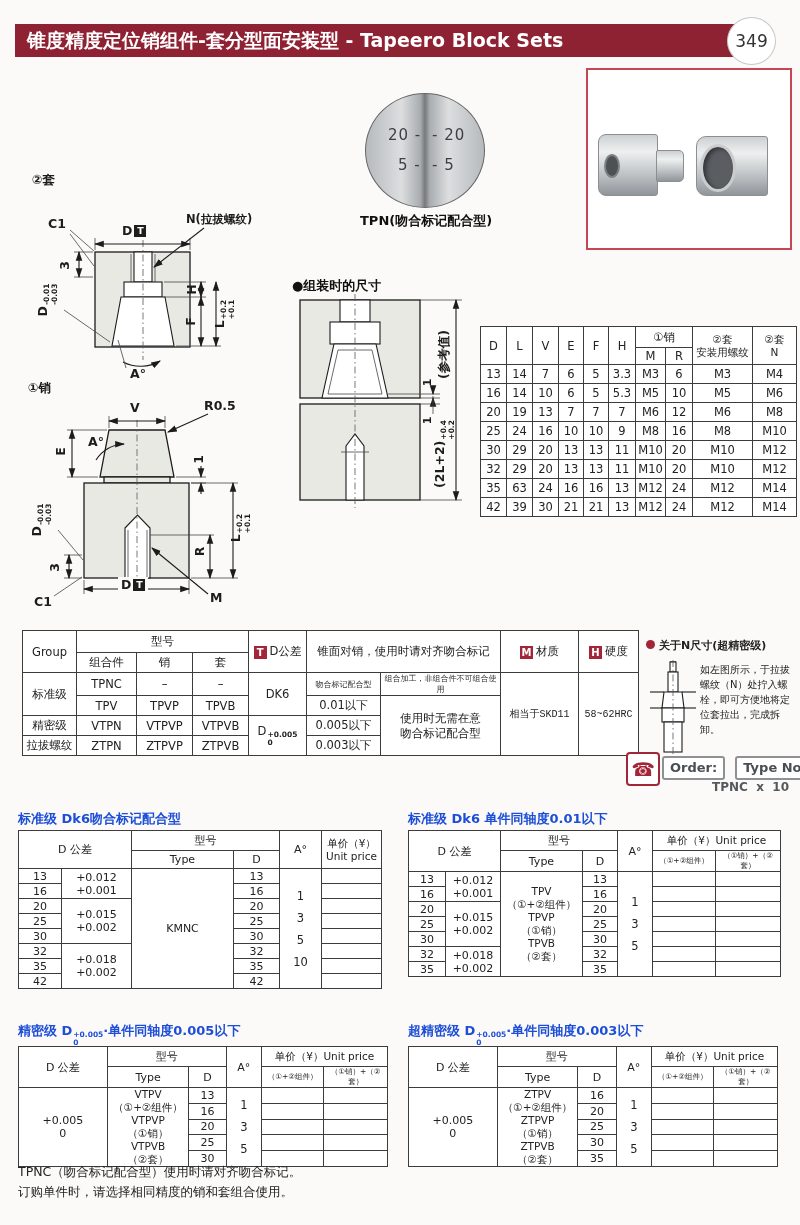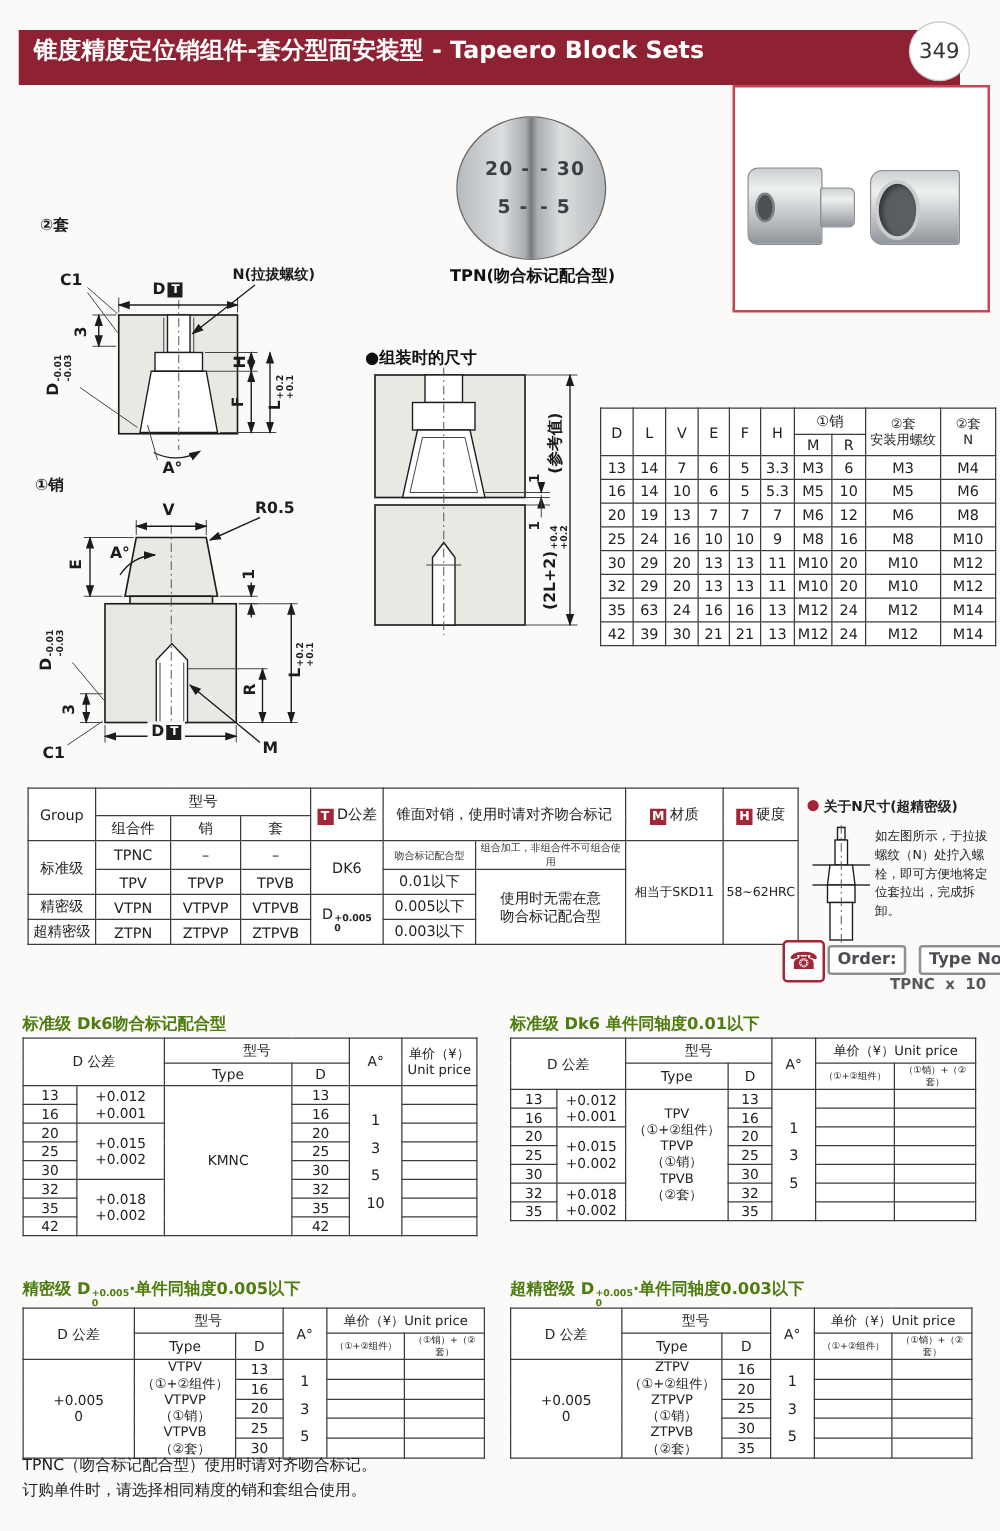--- a/index.html
+++ b/index.html
@@ -1,29 +1,29 @@
 <!DOCTYPE html>
 <html><head>
 <meta charset="utf-8">
 <style>
   html,body{margin:0;padding:0;}
   body{width:800px;height:1225px;position:relative;background:#fbfaf8;
        font-family:"DejaVu Sans","Liberation Sans",sans-serif;color:#222;}
   .abs{position:absolute;}
   
-  .hdrbar{left:15px;top:24px;width:753px;height:44px;background:#8e2233;color:#fff;
+  .hdrbar{left:15px;top:24px;width:753px;height:33px;background:#8e2233;color:#fff;
           font-size:19px;font-weight:bold;line-height:33px;padding-left:12px;box-sizing:border-box;white-space:nowrap;}
   .pagebadge{left:727px;top:17px;width:47px;height:46px;background:#fff;border:1px solid #c8c8c8;
              border-radius:50%;text-align:center;line-height:46px;font-size:17px;color:#333;}
   
   .redbox{left:586px;top:68px;width:202px;height:178px;border:2px solid #c74653;background:#fff;}
   .metal{background:linear-gradient(180deg,#cdd0d2 0%,#eef0f0 28%,#b9bdc0 70%,#90959a 100%);border:1px solid #8a8f93;}
   .tpncircle{left:365px;top:93px;width:118px;height:113px;border-radius:50%;border:1px solid #666;
      background:linear-gradient(90deg,#b6babd 0%,#dcdedf 30%,#a9adb0 46%,#75797d 50%,#a9adb0 54%,#dcdedf 70%,#b6babd 100%);}
-  .tpnmark{position:absolute;font-size:15px;color:#3c4044;font-weight:700;letter-spacing:1px;}
+  .tpnmark{position:absolute;font-size:15px;color:#3c4044;font-weight:400;letter-spacing:1px;}
   .caption{font-size:13px;font-weight:bold;color:#111;}
   
   .dtitle{font-size:14px;font-weight:bold;color:#111;}
   .lab{position:absolute;font-size:12.5px;font-weight:600;color:#1c1c1c;white-space:nowrap;}
   .vlab{position:absolute;font-size:12.5px;font-weight:600;color:#1c1c1c;white-space:nowrap;
         transform:rotate(-90deg);transform-origin:center;}
   .stk{display:inline-flex;flex-direction:column;justify-content:center;font-size:7.5px;line-height:8px;
        text-align:left;vertical-align:-2px;margin-left:1px;font-weight:600;}
   .tbadge{display:inline-block;width:12px;height:12px;background:#1d1d1d;color:#fff;font-size:9.5px;
           line-height:12px;text-align:center;font-weight:bold;margin-left:2px;vertical-align:1px;}
@@ -31,27 +31,27 @@
          line-height:13px;text-align:center;font-weight:bold;margin-right:3px;vertical-align:-1px;}
   
   table{border-collapse:collapse;table-layout:fixed;background:#fff;}
   th,td{border:1px solid #3c3c3c;text-align:center;vertical-align:middle;padding:0 1px;
         font-weight:normal;overflow:hidden;}
   .pre{white-space:pre-line;}
   .dimtab{font-size:11.5px;}
   .dimtab th{font-size:11.5px;}
   .gtab{font-size:11.5px;}
   .gtab .tiny{font-size:8px;color:#333;}
-  .gtab .small{font-size:10px;}
+  .gtab .small{font-size:10px;font-family:Liberation Mono, monospace;}
   .ptab{font-size:11px;}
   .ptab th{font-size:11px;}
   .ptab .sub{font-size:7.5px;}
   .ptab .typecell{font-size:10.5px;line-height:13px;white-space:pre-line;}
   .ptab .angles{white-space:pre-line;line-height:22px;font-size:11.5px;}
-  .ptitle{font-size:13px;font-weight:600;color:#4d7c0f;white-space:nowrap;}
+  .ptitle{font-size:13px;font-weight:600;color:#1d4ed8;white-space:nowrap;}
   
   .ntext{font-size:10px;line-height:15px;color:#222;}
   .reddot{display:inline-block;width:9px;height:9px;border-radius:50%;background:#a32638;margin-right:4px;}
   .obox{display:inline-block;border:2px solid #8d9194;border-radius:3px;color:#4a4e52;font-weight:bold;
         font-size:13px;padding:0 6px;line-height:20px;background:#fff;margin-right:5px;}
   .phonebox{left:626px;top:752px;width:30px;height:30px;border:2px solid #a32638;border-radius:4px;
             text-align:center;line-height:30px;font-size:19px;color:#a32638;background:#fff;}
   .fnote{font-size:12.5px;color:#222;white-space:nowrap;}
   svg{position:absolute;left:0;top:0;overflow:visible;}
   .dline{stroke:#1c1c1c;stroke-width:1.1;fill:none;}
@@ -74,21 +74,21 @@
   <div class="abs metal" style="left:10px;top:64px;width:58px;height:60px;border-radius:8px 3px 3px 8px;"></div>
   <div class="abs metal" style="left:68px;top:80px;width:26px;height:30px;border-radius:2px 5px 5px 2px;"></div>
   <div class="abs" style="left:16px;top:84px;width:12px;height:20px;border-radius:50%;background:#4d5154;border:2px solid #7d8286;"></div>
   <div class="abs metal" style="left:108px;top:66px;width:70px;height:58px;border-radius:10px 3px 3px 10px;"></div>
   <div class="abs" style="left:112px;top:74px;width:30px;height:42px;border-radius:50%;background:#5a5e62;border:3px solid #caccce;box-shadow:inset 3px 2px 4px #33373a;"></div>
 </div>
 
 <div class="abs tpncircle">
   <span class="tpnmark" style="left:22px;top:32px;">20 -</span>
   <span class="tpnmark" style="left:32px;top:62px;">5 -</span>
-  <span class="tpnmark" style="left:66px;top:32px;">- 30</span>
+  <span class="tpnmark" style="left:66px;top:32px;">- 20</span>
   <span class="tpnmark" style="left:66px;top:62px;">- 5</span>
 </div>
 <div class="abs caption" style="left:360px;top:212px;">TPN(吻合标记配合型)</div>
 
 <div class="abs" style="left:18px;top:170px;width:265px;height:225px;">
   <svg width="265" height="225">
     <defs>
       <marker id="ar" markerWidth="9" markerHeight="8" refX="8" refY="4" orient="auto-start-reverse">
         <path d="M0,1 L9,4 L0,7 z" fill="#1c1c1c"></path>
       </marker>
@@ -407,21 +407,21 @@
     <td>VTPN</td>
     <td>VTPVP</td>
     <td>VTPVB</td>
     <td rowspan="2"><span>D</span><span class="stk">
             <span>+0.005</span>
             <span>0</span>
           </span></td>
     <td>0.005以下</td>
   </tr>
   <tr style="height:20px">
-    <td>超精密级</td>
+    <td>拉拔螺纹</td>
     <td>ZTPN</td>
     <td>ZTPVP</td>
     <td>ZTPVB</td>
     <td>0.003以下</td>
   </tr>
 </tbody>
   </table>
 
 <div class="abs" style="left:646px;top:634px;width:152px;">
   <div style="white-space:nowrap;"><span class="reddot"></span><span style="font-size:11px;font-weight:bold;">关于N尺寸(超精密级)</span></div>

